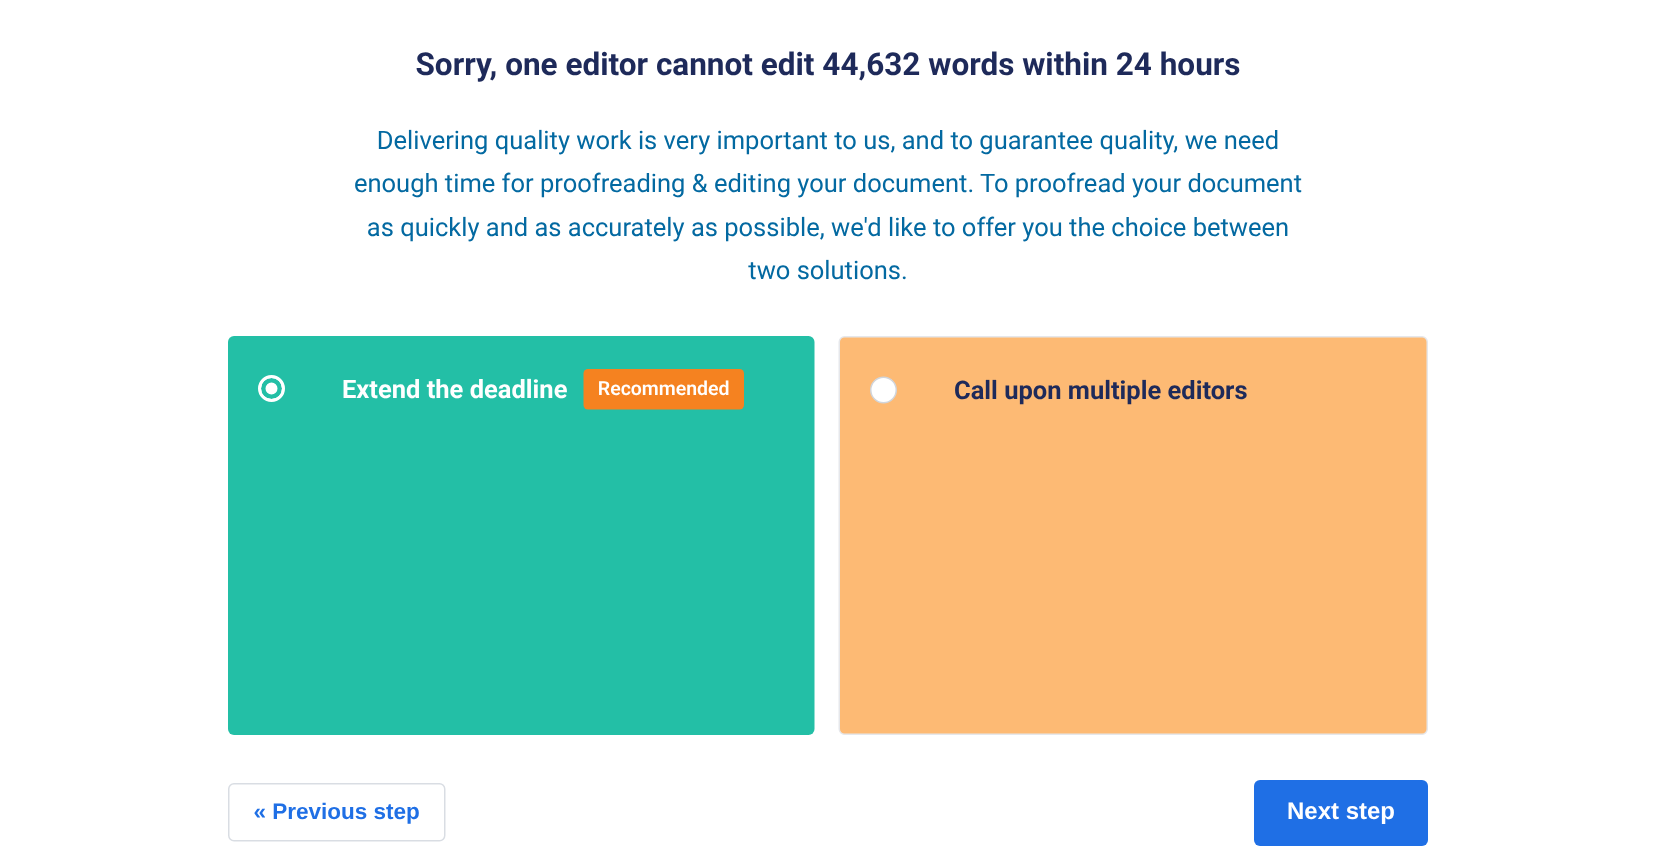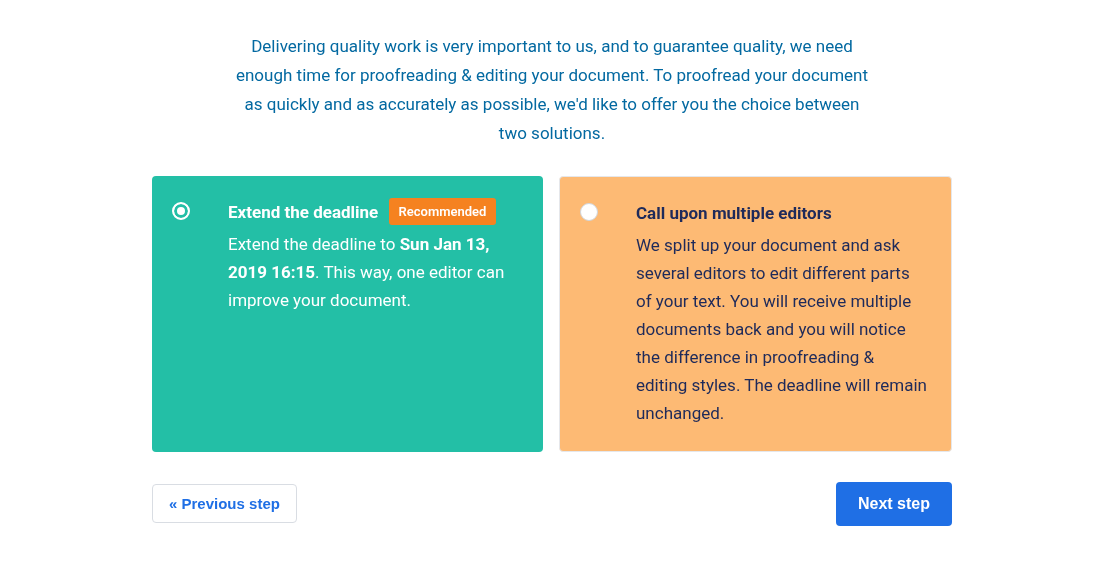--- a/index.html
+++ b/index.html
@@ -112,41 +112,38 @@
     font-weight: 700;
     padding: 13px 22px;
     border-radius: 4px;
     cursor: pointer;
   }
 </style>
 </head>
 <body>
 
 <div class="container">
+  <h1 class="heading">Sorry, one editor cannot edit 44,632 words within 24 hours</h1>
   <p class="subtext">Delivering quality work is very important to us, and to guarantee quality, we need enough time for proofreading &amp; editing your document. To proofread your document as quickly and as accurately as possible, we'd like to offer you the choice between two solutions.</p>
 
   <div class="options-row">
 
     <div class="option-card option-selected">
       <span class="radio radio-selected"></span>
       <div>
         <span class="option-title">Extend the deadline</span>
         <span class="badge">Recommended</span>
       </div>
-      <div class="option-body">
-        <span>Extend the deadline to </span><span class="bold">Sun Jan 13, 2019 16:15</span><span>. This way, one editor can improve your document.</span>
-      </div>
     </div>
 
     <div class="option-card option-unselected">
       <span class="radio radio-unselected"></span>
       <div>
         <span class="option-title">Call upon multiple editors</span>
       </div>
-      <div class="option-body">We split up your document and ask several editors to edit different parts of your text. You will receive multiple documents back and you will notice the difference in proofreading &amp; editing styles. The deadline will remain unchanged.</div>
     </div>
 
   </div>
 
   <div class="nav-row">
     <button class="btn-prev">« Previous step</button>
     <button class="btn-next">Next step</button>
   </div>
 </div>
 

